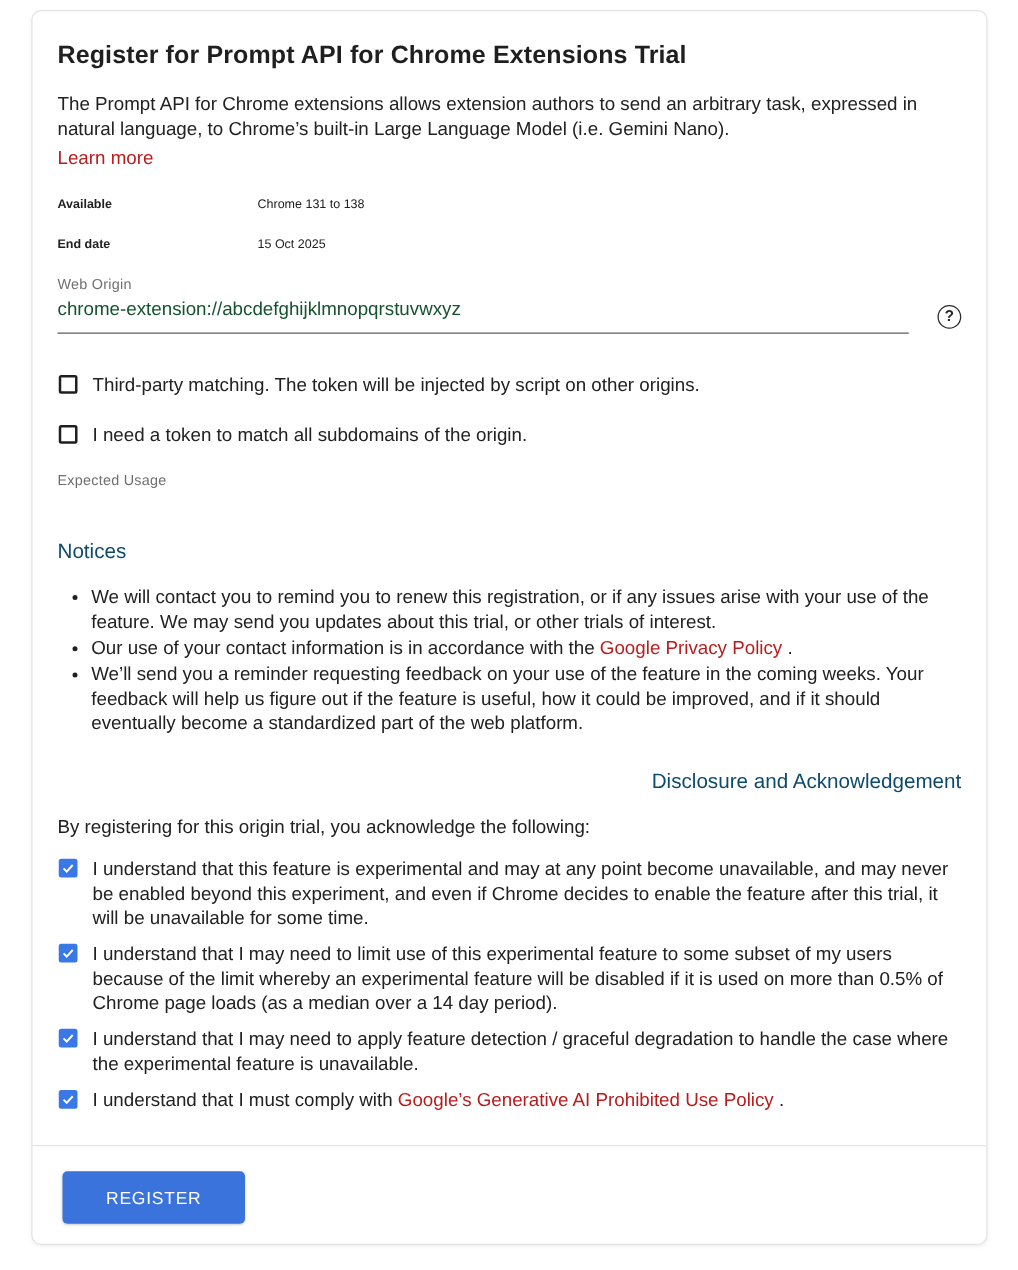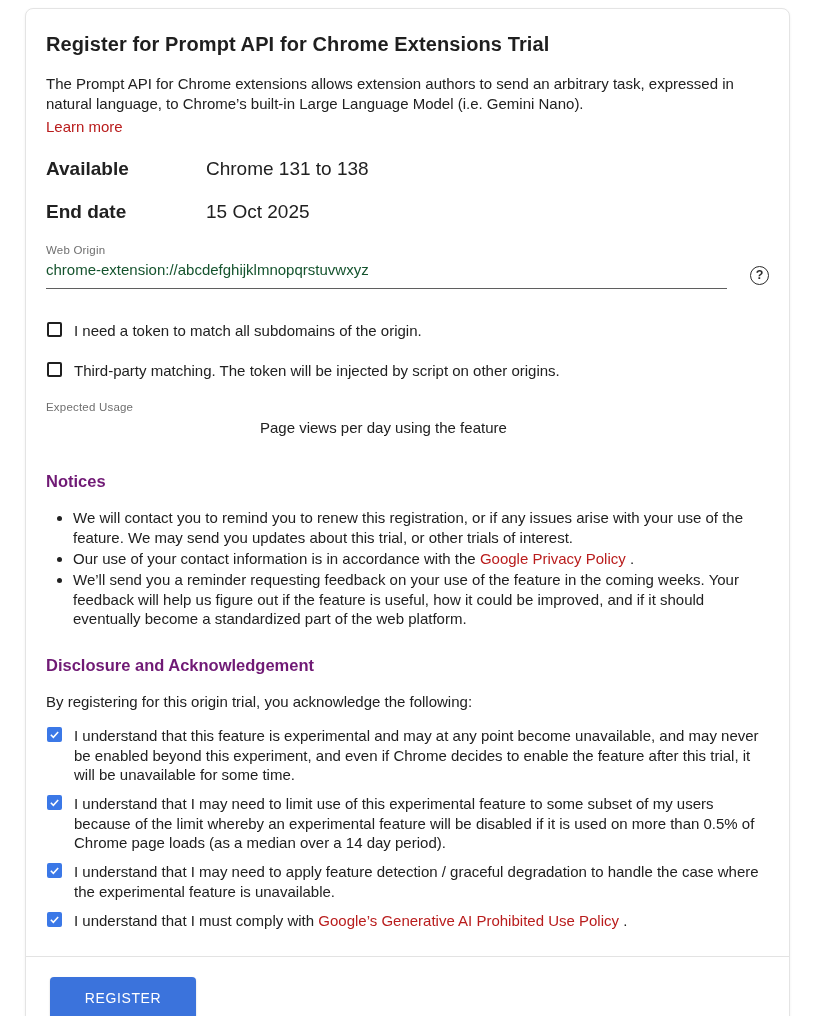--- a/index.html
+++ b/index.html
@@ -34,21 +34,21 @@
     max-width: 725px;
   }
   a.link {
     color: #b91c1c;
     text-decoration: none;
     cursor: pointer;
   }
   .learn-more { display: inline-block; font-size: 15px; margin-top: 3px; }
 
   .details { margin-top: 22px; }
-  .detail-row { display: flex; margin-bottom: 21px; font-size: 19px; }
+  .detail-row { display: flex; margin-bottom: 21px; font-size: 10px; }
   .detail-label { width: 160px; font-weight: 700; }
 
   .field { position: relative; margin-top: 14px; }
   .field-label {
     font-size: 11.5px;
     color: #6f6f6f;
     margin-bottom: 5px;
     letter-spacing: 0.2px;
   }
   .origin-input-wrap { margin-right: 42px; }
@@ -115,28 +115,28 @@
     width: 0; height: 0;
     border-left: 5px solid transparent;
     border-right: 5px solid transparent;
     border-top: 5px solid #757575;
     margin-top: 3px;
   }
   .usage-hint { font-size: 15px; margin: 18px 0 0 24px; }
 
   h2.section-heading {
     font-size: 16.5px;
-    font-weight: 700;
-    color: #701a75;
+    font-weight: 400;
+    color: #0c4a6e;
   }
   .notices-heading { margin-top: 36px; }
   ul.notice-list { margin: 17px 0 0 0; padding-left: 27px; max-width: 730px; }
   ul.notice-list li { font-size: 15px; line-height: 1.29; margin-bottom: 2px; }
 
-  .disclosure-heading { margin-top: 28px; }
+  .disclosure-heading { margin-top: 28px; text-align: right; }
   .disclosure-intro { font-size: 15px; margin-top: 18px; }
   .acks { margin-top: 16px; }
   .ack-row { display: flex; align-items: flex-start; margin-bottom: 10px; }
   .ack-row:last-child { margin-bottom: 0; }
   .ack-label { max-width: 700px; }
 
   .card-footer {
     border-top: 1px solid #e3e3e3;
     padding: 20px 20px 16px 24px;
   }
@@ -182,35 +182,34 @@
         <input class="origin-input" type="text" value="chrome-extension://abcdefghijklmnopqrstuvwxyz" style="">
       </div>
       <div class="help-icon">?</div>
     </div>
 
     <div class="options">
       <div class="option-row">
         <span class="cb">
           
         </span>
-        <span class="option-label">I need a token to match all subdomains of the origin.</span>
+        <span class="option-label">Third-party matching. The token will be injected by script on other origins.</span>
       </div>
       <div class="option-row">
         <span class="cb">
           
         </span>
-        <span class="option-label">Third-party matching. The token will be injected by script on other origins.</span>
+        <span class="option-label">I need a token to match all subdomains of the origin.</span>
       </div>
     </div>
 
     <div class="usage">
       <div class="usage-select-block">
         <div class="field-label">Expected Usage</div>
       </div>
-      <div class="usage-hint">Page views per day using the feature</div>
     </div>
 
     <h2 class="section-heading notices-heading">Notices</h2>
     <ul class="notice-list">
       <li>
         <span>We will contact you to remind you to renew this registration, or if any issues arise with your use of the feature. We may send you updates about this trial, or other trials of interest.</span>
       </li>
       <li>
         <span>Our use of your contact information is in accordance with the </span><a class="link">Google Privacy Policy</a><span> .</span>
       </li>

